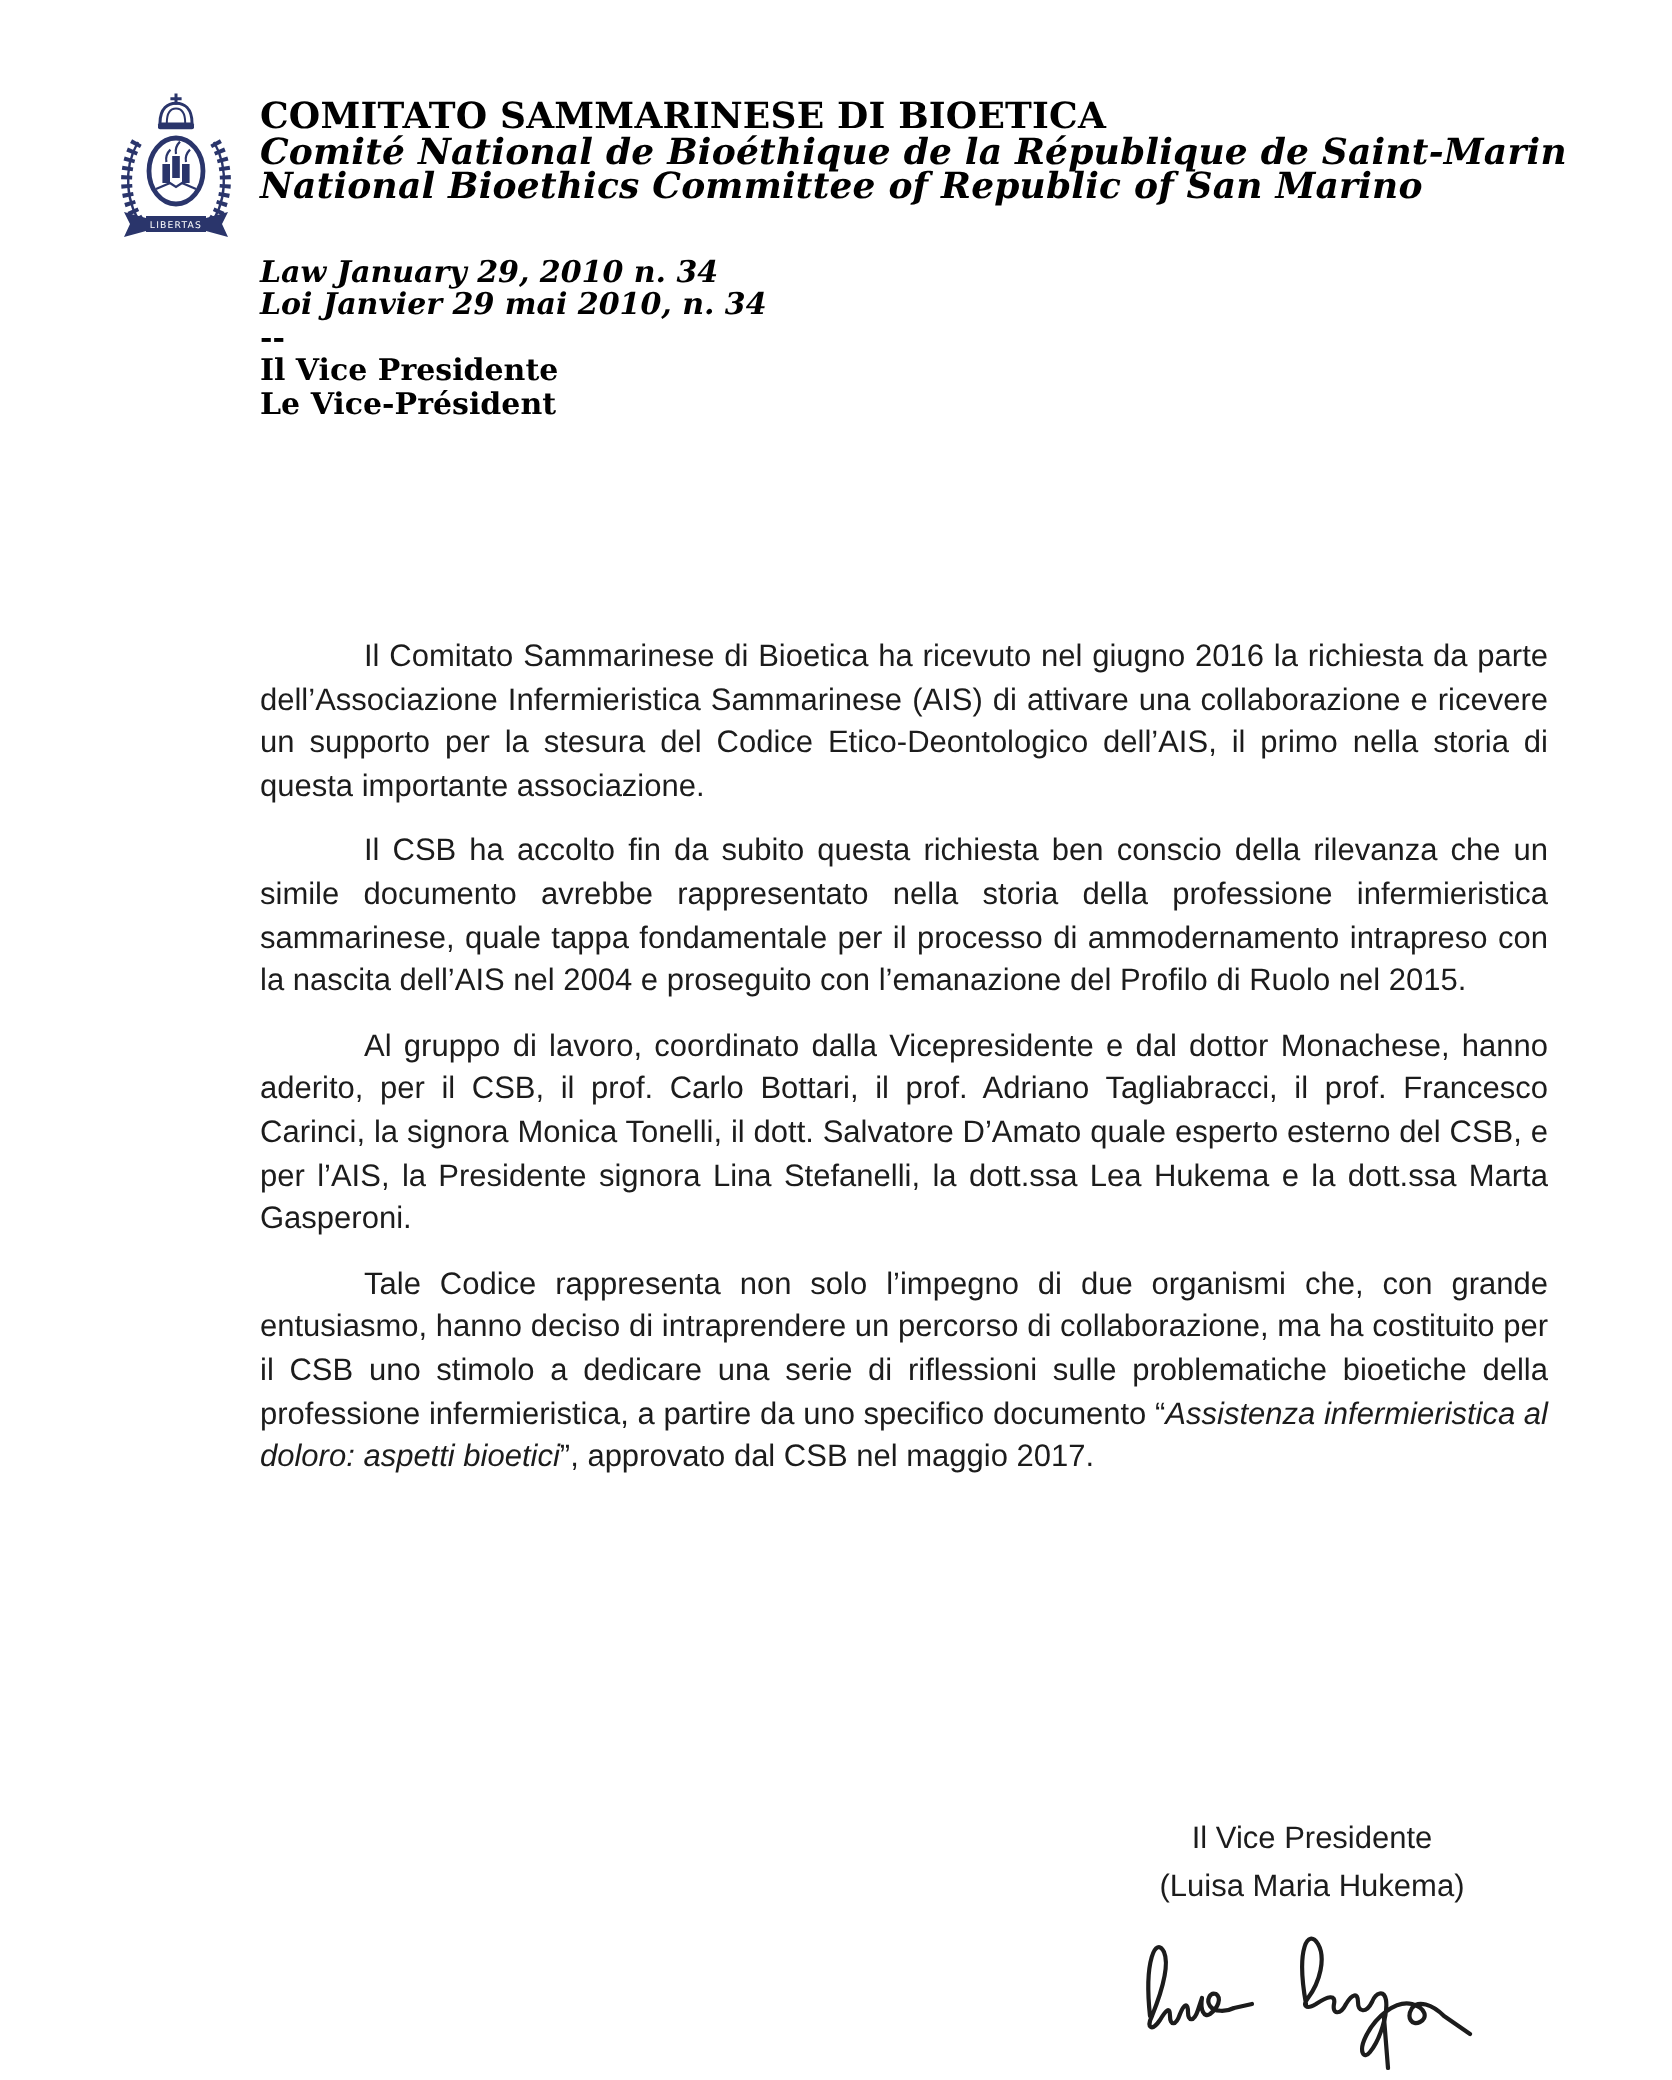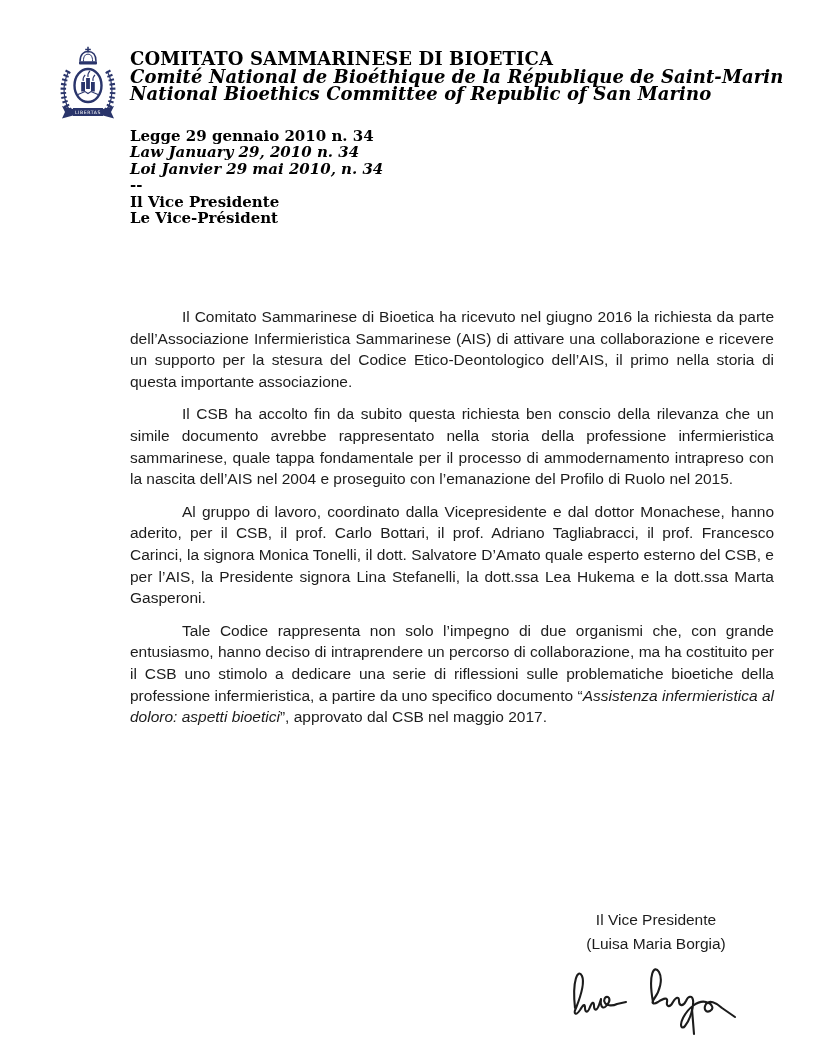--- a/index.html
+++ b/index.html
@@ -40,21 +40,21 @@
     font-size: 15px;
     line-height: 16.4px;
     color: #000000;
     white-space: nowrap;
   }
   .ref-line.it { font-style: italic; }
 
   
   .body-block {
     position: absolute;
-    left: 130px; top: 306px;
+    left: 130px; top: 318px;
     width: 644px;
     font-size: 15.5px;
     line-height: 21.6px;
     text-align: justify;
     color: #1c1c1c;
   }
   .para { margin: 0 0 11px 0; text-indent: 52px; }
   .para .it { font-style: italic; }
 
   
@@ -115,38 +115,37 @@
     <text x="31" y="68.2" text-anchor="middle" font-size="4.6" letter-spacing="0.6" fill="#ffffff" font-family="DejaVu Sans, sans-serif">LIBERTAS</text>
   </svg>
 
   <div class="org-block">
     <div class="org-line">COMITATO SAMMARINESE DI BIOETICA</div>
     <div class="org-line it">Comité National de Bioéthique de la République de Saint-Marin</div>
     <div class="org-line it">National Bioethics Committee of Republic of San Marino</div>
   </div>
 
   <div class="ref-block">
-      <div class="ref-line">Legge 29 gennaio 2010 n. 34</div>
       <div class="ref-line it">Law January 29, 2010 n. 34</div>
       <div class="ref-line it">Loi Janvier 29 mai 2010, n. 34</div>
       <div class="ref-line">--</div>
       <div class="ref-line">Il Vice Presidente</div>
       <div class="ref-line">Le Vice-Président</div>
     </div>
 
   <div class="body-block">
       <p class="para"><span>Il Comitato Sammarinese di Bioetica ha ricevuto nel giugno 2016 la richiesta da parte dell’Associazione Infermieristica Sammarinese (AIS) di attivare una collaborazione e ricevere un supporto per la stesura del Codice Etico-Deontologico dell’AIS, il primo nella storia di questa importante associazione.</span></p>
       <p class="para"><span>Il CSB ha accolto fin da subito questa richiesta ben conscio della rilevanza che un simile documento avrebbe rappresentato nella storia della professione infermieristica sammarinese, quale tappa fondamentale per il processo di ammodernamento intrapreso con la nascita dell’AIS nel 2004 e proseguito con l’emanazione del Profilo di Ruolo nel 2015.</span></p>
       <p class="para"><span>Al gruppo di lavoro, coordinato dalla Vicepresidente e dal dottor Monachese, hanno aderito, per il CSB, il prof. Carlo Bottari, il prof. Adriano Tagliabracci, il prof. Francesco Carinci, la signora Monica Tonelli, il dott. Salvatore D’Amato quale esperto esterno del CSB, e per l’AIS, la Presidente signora Lina Stefanelli, la dott.ssa Lea Hukema e la dott.ssa Marta Gasperoni.</span></p>
       <p class="para"><span>Tale Codice rappresenta non solo l’impegno di due organismi che, con grande entusiasmo, hanno deciso di intraprendere un percorso di collaborazione, ma ha costituito per il CSB uno stimolo a dedicare una serie di riflessioni sulle problematiche bioetiche della professione infermieristica, a partire da uno specifico documento “</span><span class="it">Assistenza infermieristica al doloro: aspetti bioetici</span><span>”, approvato dal CSB nel maggio 2017.</span></p>
     </div>
 
   <div class="sig-block">
     <div>Il Vice Presidente</div>
-    <div>(Luisa Maria Borgia)</div>
+    <div>(Luisa Maria Hukema)</div>
   </div>
 
   <svg class="sig-svg" viewBox="0 0 200 90" aria-hidden="true">
     <g stroke="#1c1c1c" stroke-width="2.1" fill="none" stroke-linecap="round" stroke-linejoin="round">
       <path d="M22,60 C19,32 25,20 29,28 C32,35 27,50 23,60 C20,66 23,68 27,62 C30,57 32,55 32,60 C32,65 35,65 37,59 C39,54 41,53 41,58 C41,63 44,63 46,57 L48,51 C47,57 49,61 52,59 C56,56 58,51 55,49 C52,48 50,52 52,55 C54,58 60,58 64,56 L73,54"></path>
       <path d="M100,54 C95,26 101,16 106,24 C110,31 107,43 101,51 C98,55 100,57 105,54 C111,50 115,49 114,54 C113,59 117,60 120,54 C123,49 126,48 126,53 C126,58 130,59 133,53 C135,48 139,47 140,52 C141,59 137,72 132,78 C129,82 126,78 130,70 C135,60 145,52 153,54 C160,56 161,61 157,63 C153,65 150,61 153,56 C156,52 163,54 169,60 L182,69"></path>
       <path d="M139,61 L141,86"></path>
     </g>
   </svg>
 

